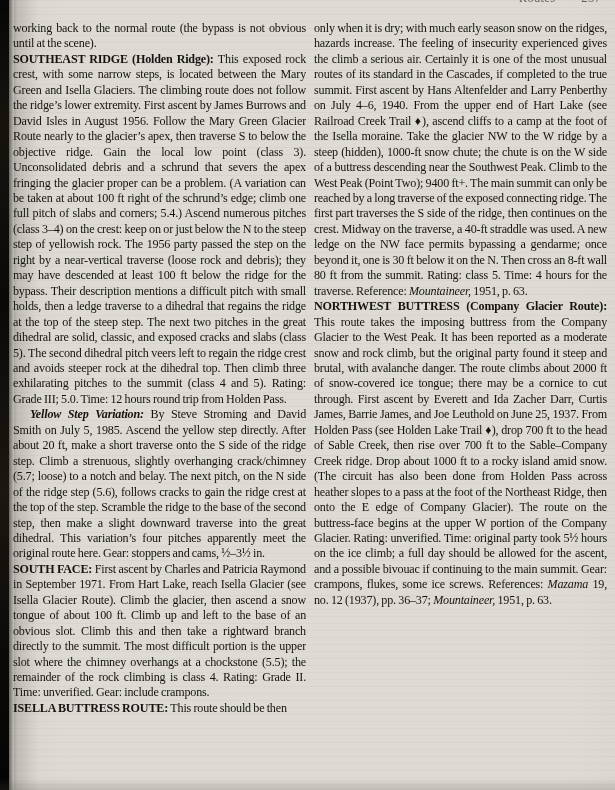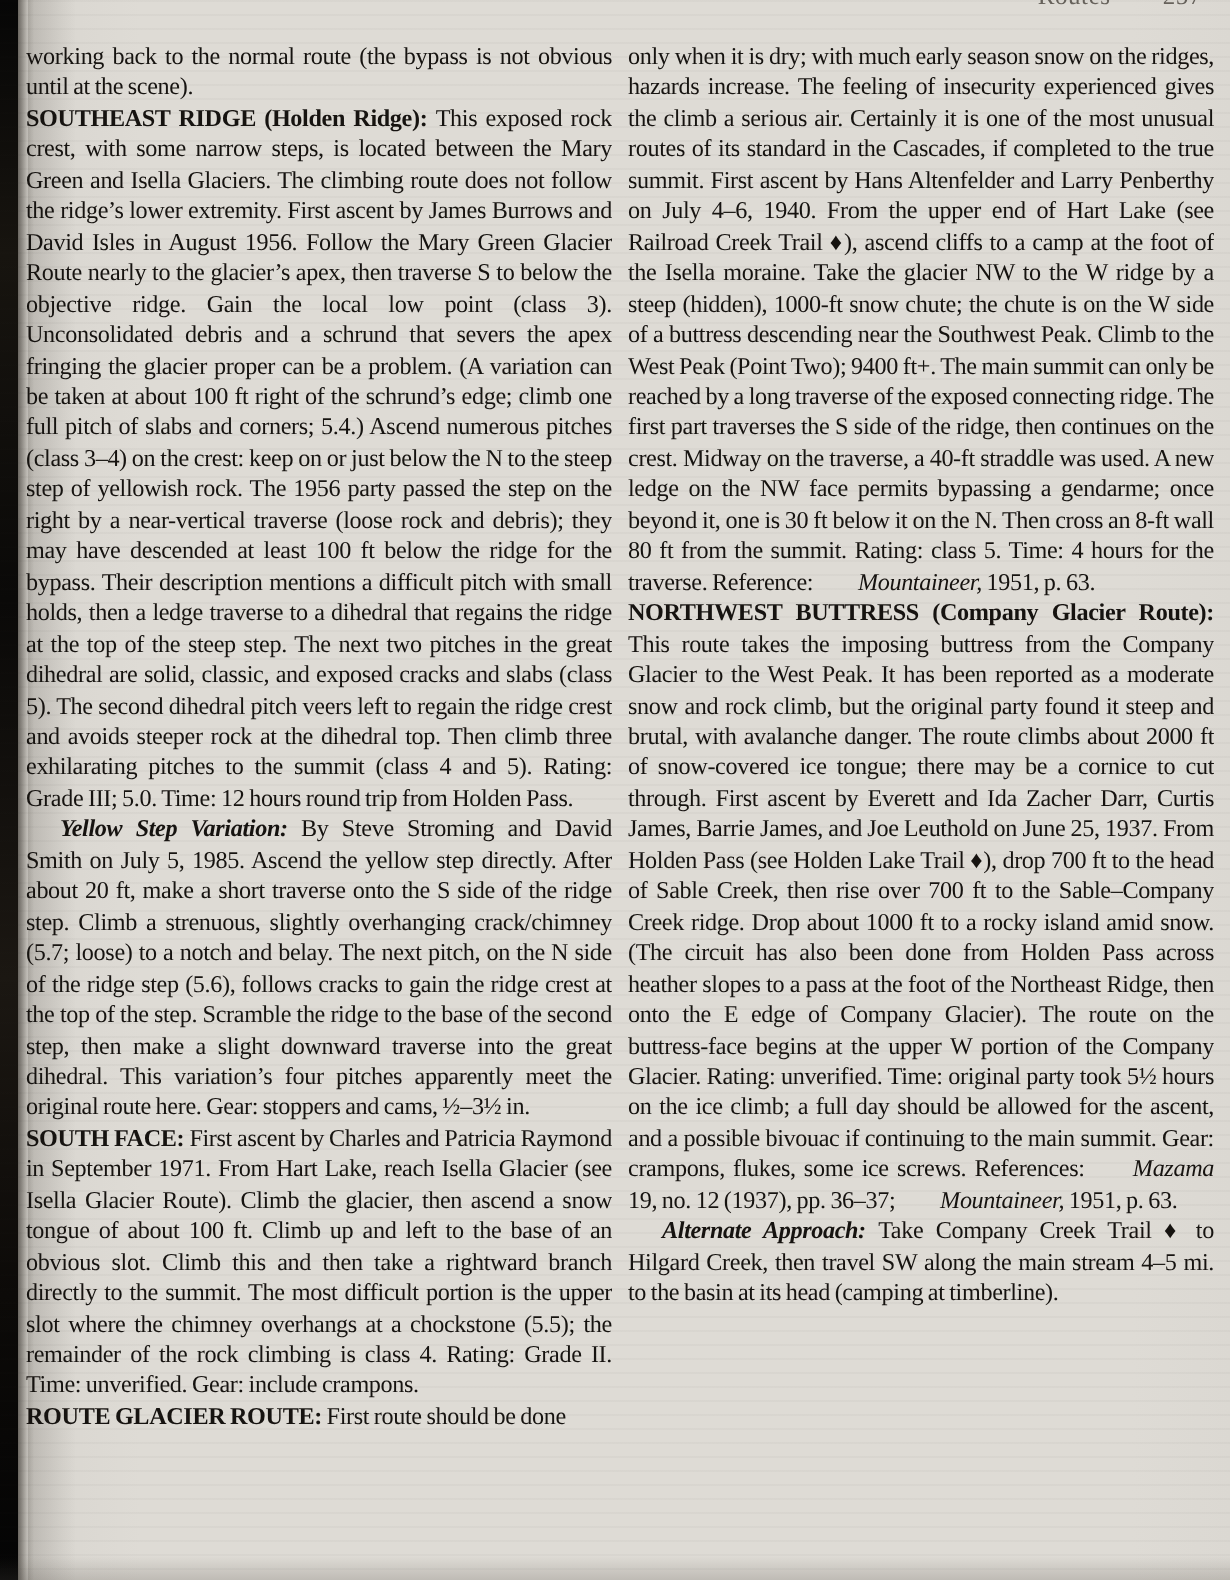--- a/index.html
+++ b/index.html
@@ -41,21 +41,21 @@
   .col{
     position:absolute;top:21px;height:765px;width:293px;overflow:hidden;
     font-size:12.1px;line-height:15.45px;text-align:justify;
     letter-spacing:-0.18px;word-spacing:-0.5px;
   }
   .col-left{left:13px;}
   .col-right{left:314px;}
   .para{margin:0;}
   .para.indent{text-indent:17px;}
   .run.b{font-weight:700;margin-top:43px;}
-  .run.i{font-style:italic;margin-left:20px;}
+  .run.i{font-style:italic;}
   .run.bi{font-weight:700;font-style:italic;}
   
   .scan-noise{
     position:absolute;inset:0;pointer-events:none;opacity:.05;
     background:repeating-linear-gradient(180deg,rgba(40,38,34,.6) 0 1px,transparent 1px 7px);
   }
 </style>
 </head>
 <body>
 
@@ -66,23 +66,22 @@
 
   <div class="runhead">
     <span class="rh-line"><span>Routes</span><span class="rh-page">257</span></span>
   </div>
 
   <div class="col col-left">
       <p class="para"><span class="run">working back to the normal route (the bypass is not obvious until at the scene).</span></p>
       <p class="para"><span class="run b">SOUTHEAST RIDGE (Holden Ridge): </span><span class="run">This exposed rock crest, with some narrow steps, is located between the Mary Green and Isella Glaciers. The climbing route does not follow the ridge’s lower extremity. First ascent by James Burrows and David Isles in August 1956. Follow the Mary Green Glacier Route nearly to the glacier’s apex, then traverse S to below the objective ridge. Gain the local low point (class 3). Unconsolidated debris and a schrund that severs the apex fringing the glacier proper can be a problem. (A variation can be taken at about 100 ft right of the schrund’s edge; climb one full pitch of slabs and corners; 5.4.) Ascend numerous pitches (class 3–4) on the crest: keep on or just below the N to the steep step of yellowish rock. The 1956 party passed the step on the right by a near-vertical traverse (loose rock and debris); they may have descended at least 100 ft below the ridge for the bypass. Their description mentions a difficult pitch with small holds, then a ledge traverse to a dihedral that regains the ridge at the top of the steep step. The next two pitches in the great dihedral are solid, classic, and exposed cracks and slabs (class 5). The second dihedral pitch veers left to regain the ridge crest and avoids steeper rock at the dihedral top. Then climb three exhilarating pitches to the summit (class 4 and 5). Rating: Grade III; 5.0. Time: 12 hours round trip from Holden Pass.</span></p>
       <p class="para indent"><span class="run bi">Yellow Step Variation: </span><span class="run">By Steve Stroming and David Smith on July 5, 1985. Ascend the yellow step directly. After about 20 ft, make a short traverse onto the S side of the ridge step. Climb a strenuous, slightly overhanging crack/chimney (5.7; loose) to a notch and belay. The next pitch, on the N side of the ridge step (5.6), follows cracks to gain the ridge crest at the top of the step. Scramble the ridge to the base of the second step, then make a slight downward traverse into the great dihedral. This variation’s four pitches apparently meet the original route here. Gear: stoppers and cams, ½–3½ in.</span></p>
       <p class="para"><span class="run b">SOUTH FACE: </span><span class="run">First ascent by Charles and Patricia Raymond in September 1971. From Hart Lake, reach Isella Glacier (see Isella Glacier Route). Climb the glacier, then ascend a snow tongue of about 100 ft. Climb up and left to the base of an obvious slot. Climb this and then take a rightward branch directly to the summit. The most difficult portion is the upper slot where the chimney overhangs at a chockstone (5.5); the remainder of the rock climbing is class 4. Rating: Grade II. Time: unverified. Gear: include crampons.</span></p>
-      <p class="para"><span class="run b">ROUTE GLACIER ROUTE: </span><span class="run">First route should be done</span></p>
+      <p class="para"><span class="run b">ISELLA BUTTRESS ROUTE: </span><span class="run">This route should be then</span></p>
     </div>
   <div class="col col-right">
       <p class="para"><span class="run">only when it is dry; with much early season snow on the ridges, hazards increase. The feeling of insecurity experienced gives the climb a serious air. Certainly it is one of the most unusual routes of its standard in the Cascades, if completed to the true summit. First ascent by Hans Altenfelder and Larry Penberthy on July 4–6, 1940. From the upper end of Hart Lake (see Railroad Creek Trail ♦), ascend cliffs to a camp at the foot of the Isella moraine. Take the glacier NW to the W ridge by a steep (hidden), 1000-ft snow chute; the chute is on the W side of a buttress descending near the Southwest Peak. Climb to the West Peak (Point Two); 9400 ft+. The main summit can only be reached by a long traverse of the exposed connecting ridge. The first part traverses the S side of the ridge, then continues on the crest. Midway on the traverse, a 40-ft straddle was used. A new ledge on the NW face permits bypassing a gendarme; once beyond it, one is 30 ft below it on the N. Then cross an 8-ft wall 80 ft from the summit. Rating: class 5. Time: 4 hours for the traverse. Reference: </span><span class="run i">Mountaineer,</span><span class="run"> 1951, p. 63.</span></p>
       <p class="para"><span class="run b">NORTHWEST BUTTRESS (Company Glacier Route): </span><span class="run">This route takes the imposing buttress from the Company Glacier to the West Peak. It has been reported as a moderate snow and rock climb, but the original party found it steep and brutal, with avalanche danger. The route climbs about 2000 ft of snow-covered ice tongue; there may be a cornice to cut through. First ascent by Everett and Ida Zacher Darr, Curtis James, Barrie James, and Joe Leuthold on June 25, 1937. From Holden Pass (see Holden Lake Trail ♦), drop 700 ft to the head of Sable Creek, then rise over 700 ft to the Sable–Company Creek ridge. Drop about 1000 ft to a rocky island amid snow. (The circuit has also been done from Holden Pass across heather slopes to a pass at the foot of the Northeast Ridge, then onto the E edge of Company Glacier). The route on the buttress-face begins at the upper W portion of the Company Glacier. Rating: unverified. Time: original party took 5½ hours on the ice climb; a full day should be allowed for the ascent, and a possible bivouac if continuing to the main summit. Gear: crampons, flukes, some ice screws. References: </span><span class="run i">Mazama</span><span class="run"> 19, no. 12 (1937), pp. 36–37; </span><span class="run i">Mountaineer,</span><span class="run"> 1951, p. 63.</span></p>
-      <p class="para indent"><span class="run bi">Alternate Approach: </span><span class="run">Take Company Creek Trail ♦ to Hilgard Creek, then travel SW along the main stream 4–5 mi. to the basin at its head (camping at timberline).</span></p>
     </div>
 
   <div class="bottom-shade"></div>
   <div class="scan-noise"></div>
 </div>
 
 </body></html>

